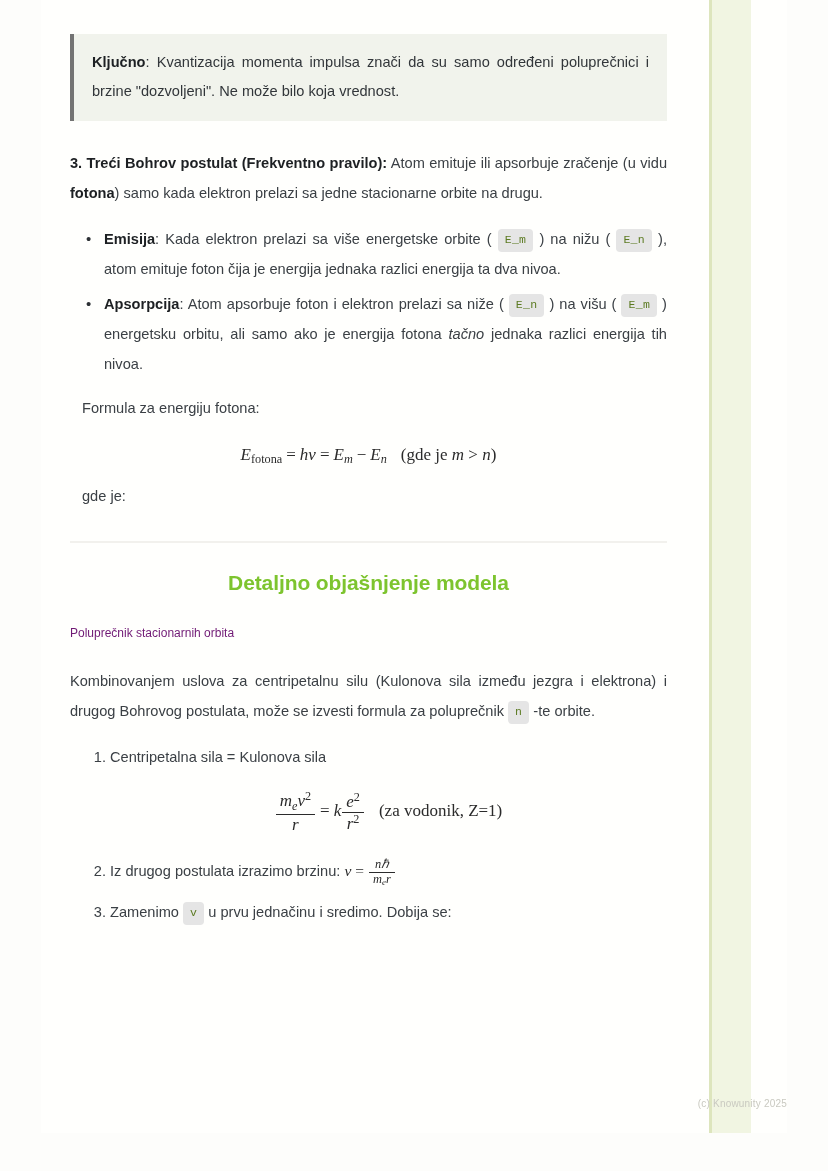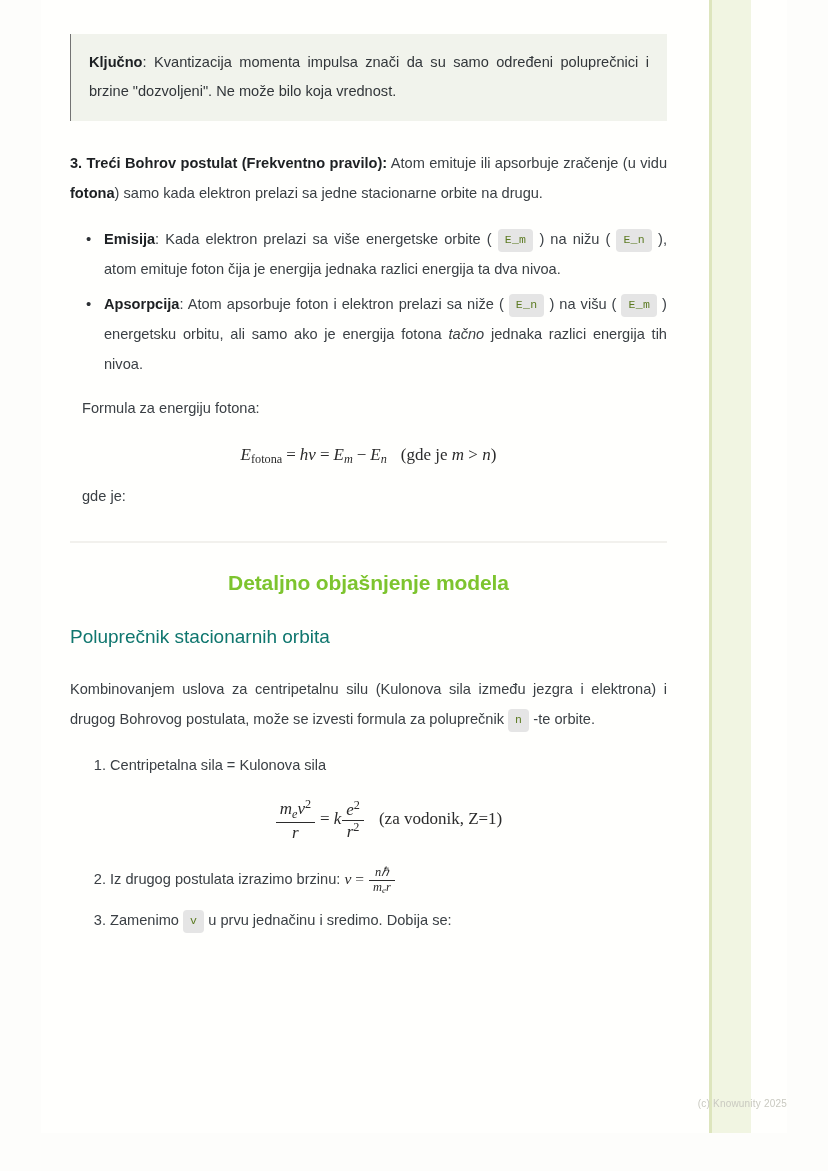--- a/index.html
+++ b/index.html
@@ -45,21 +45,21 @@
     left: 29px;
     top: 0;
     width: 597px;
     padding-top: 34px;
     box-sizing: border-box;
   }
 
   
   .callout {
     background: #f1f3ec;
-    border-left: 1px solid #737373;
+    border-left: 4px solid #737373;
     padding: 14px 18px 15px 18px;
     box-sizing: border-box;
     margin-bottom: 27px;
   }
   .callout p {
     margin: 0;
     font-size: 14.6px;
     line-height: 29px;
     color: #32363a;
     text-align: justify;
@@ -175,23 +175,23 @@
   
   h2.sec {
     font-size: 21px;
     font-weight: 700;
     color: #7dc42e;
     margin: 0 0 31px 0;
     letter-spacing: -0.1px;
     text-align: center;
   }
   h3.sub {
-    font-size: 19px;
+    font-size: 12px;
     font-weight: 400;
-    color: #0f766e;
+    color: #701a75;
     margin: 0 0 26px 0;
   }
 
   
   .footer {
     position: absolute;
     right: 0;
     bottom: 24px;
     font-size: 10px;
     color: #c9c9c0;

